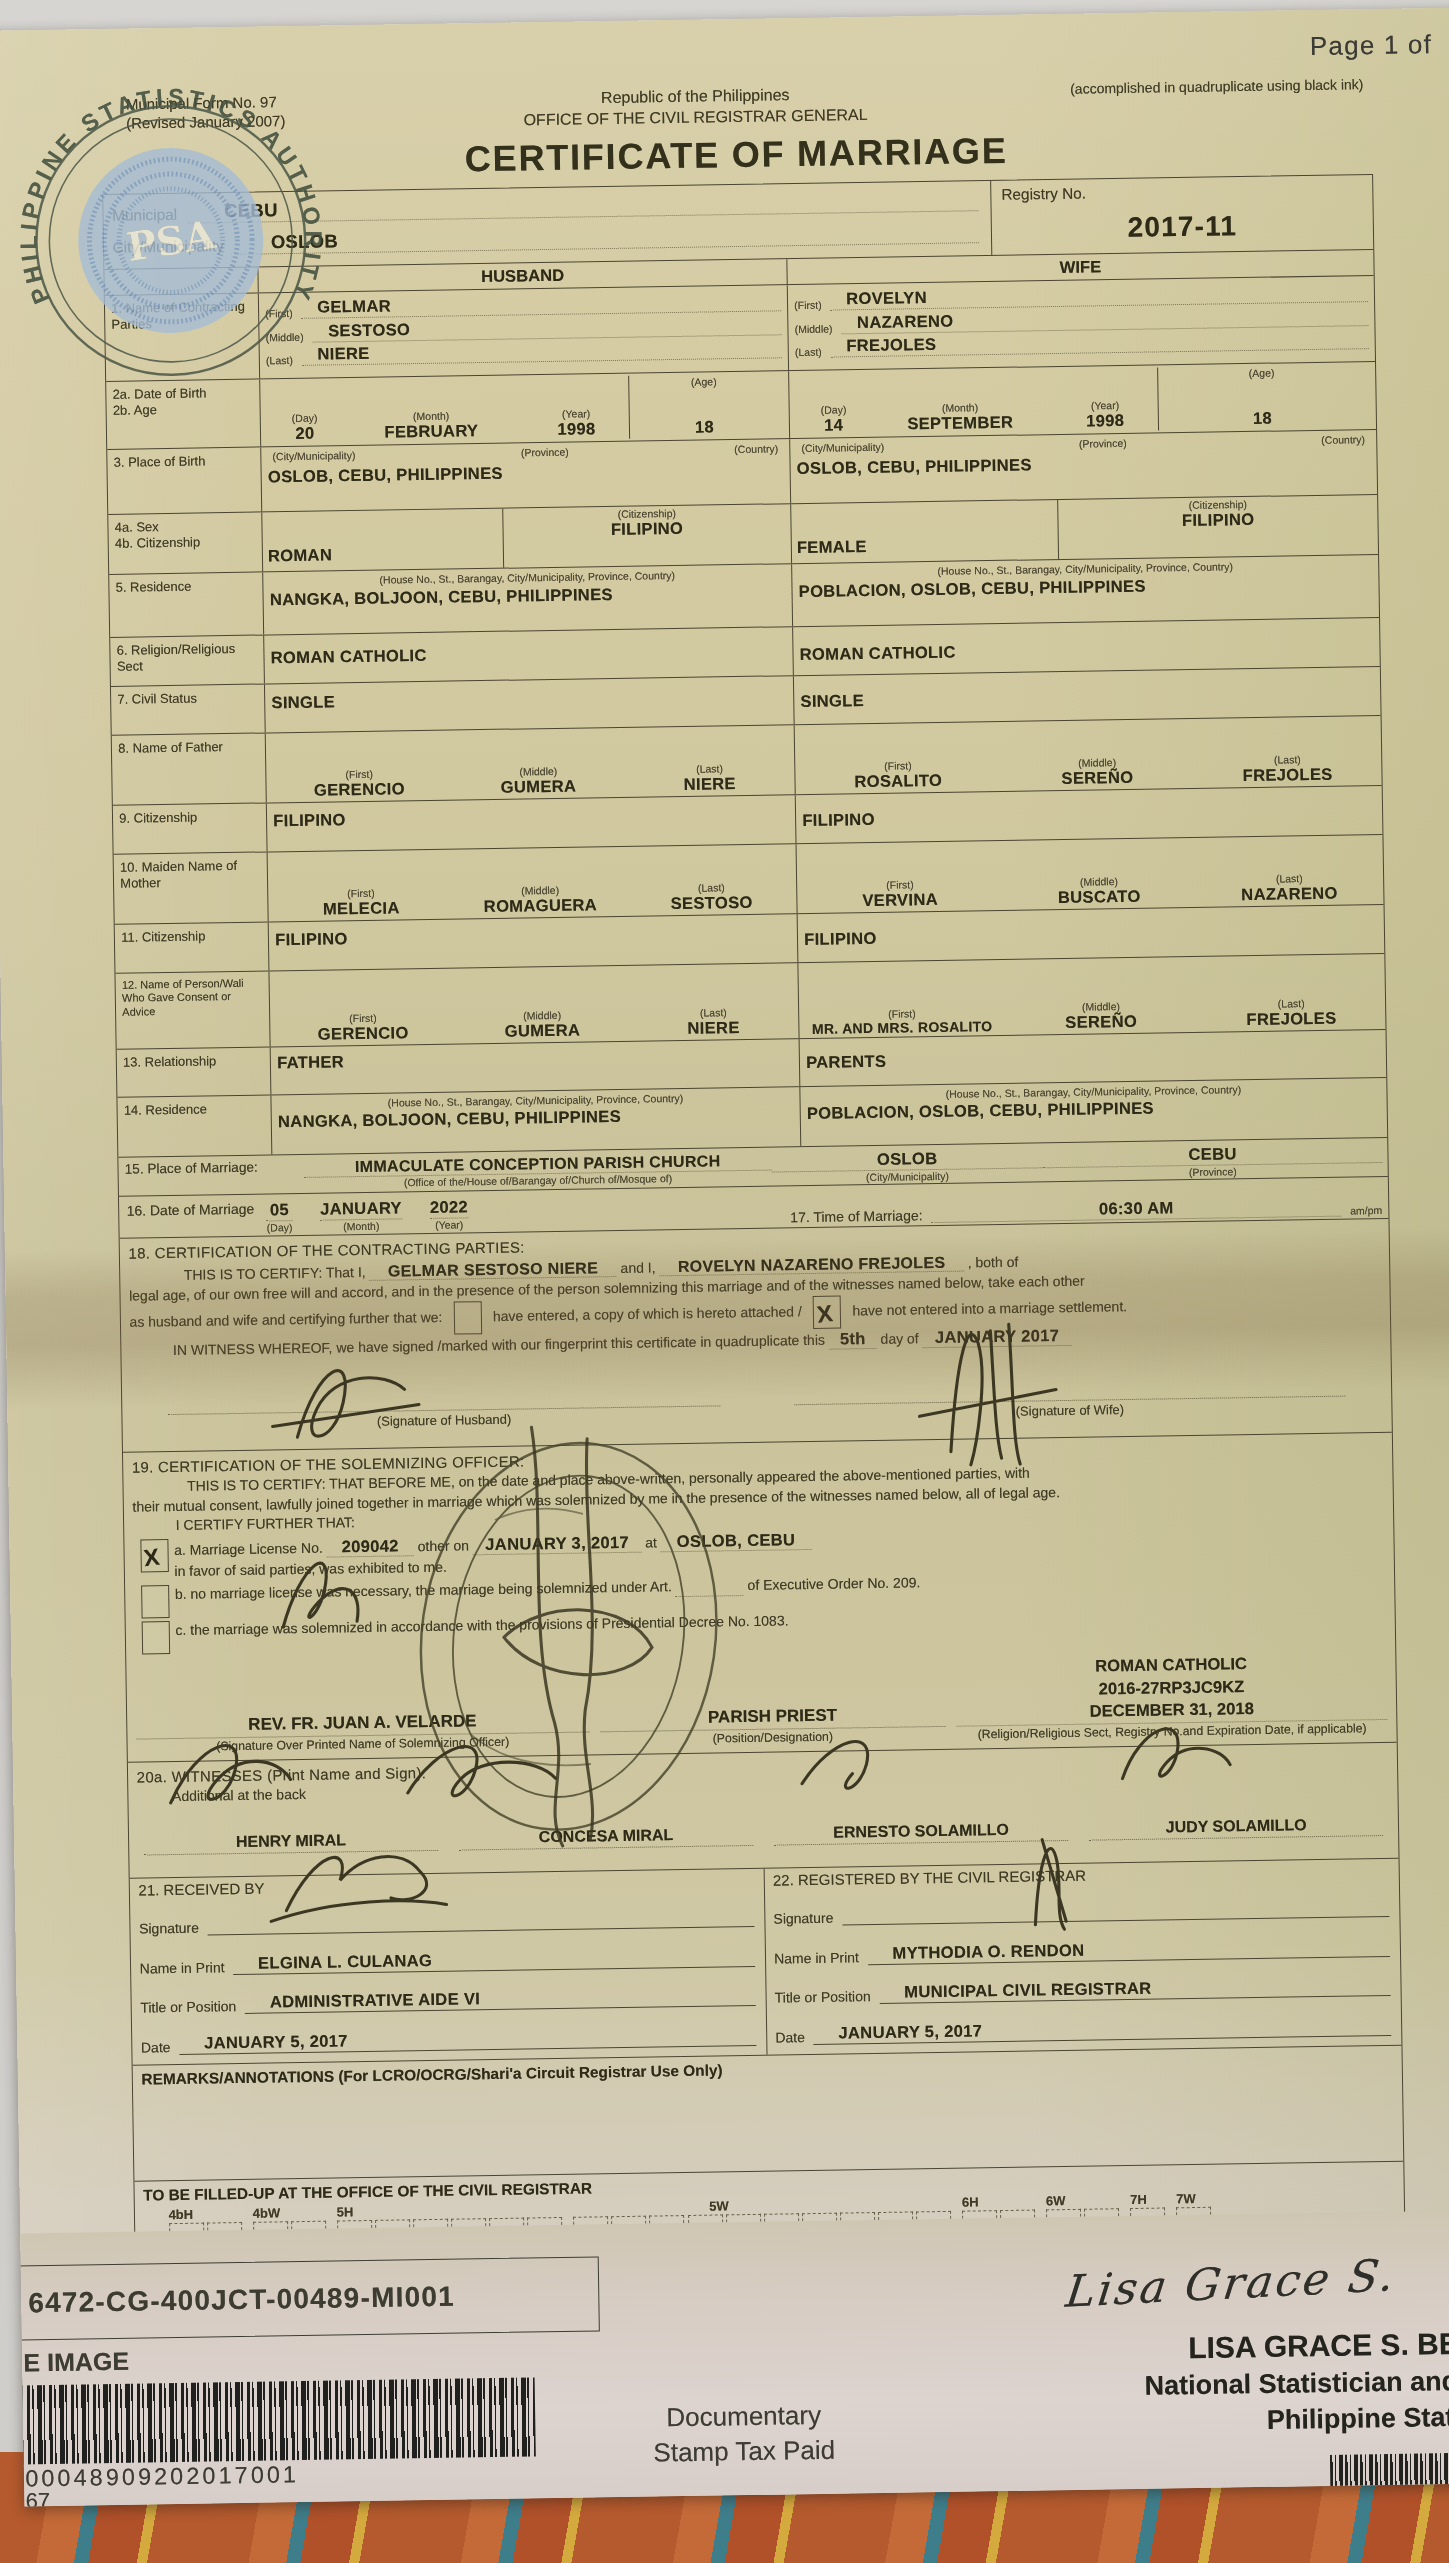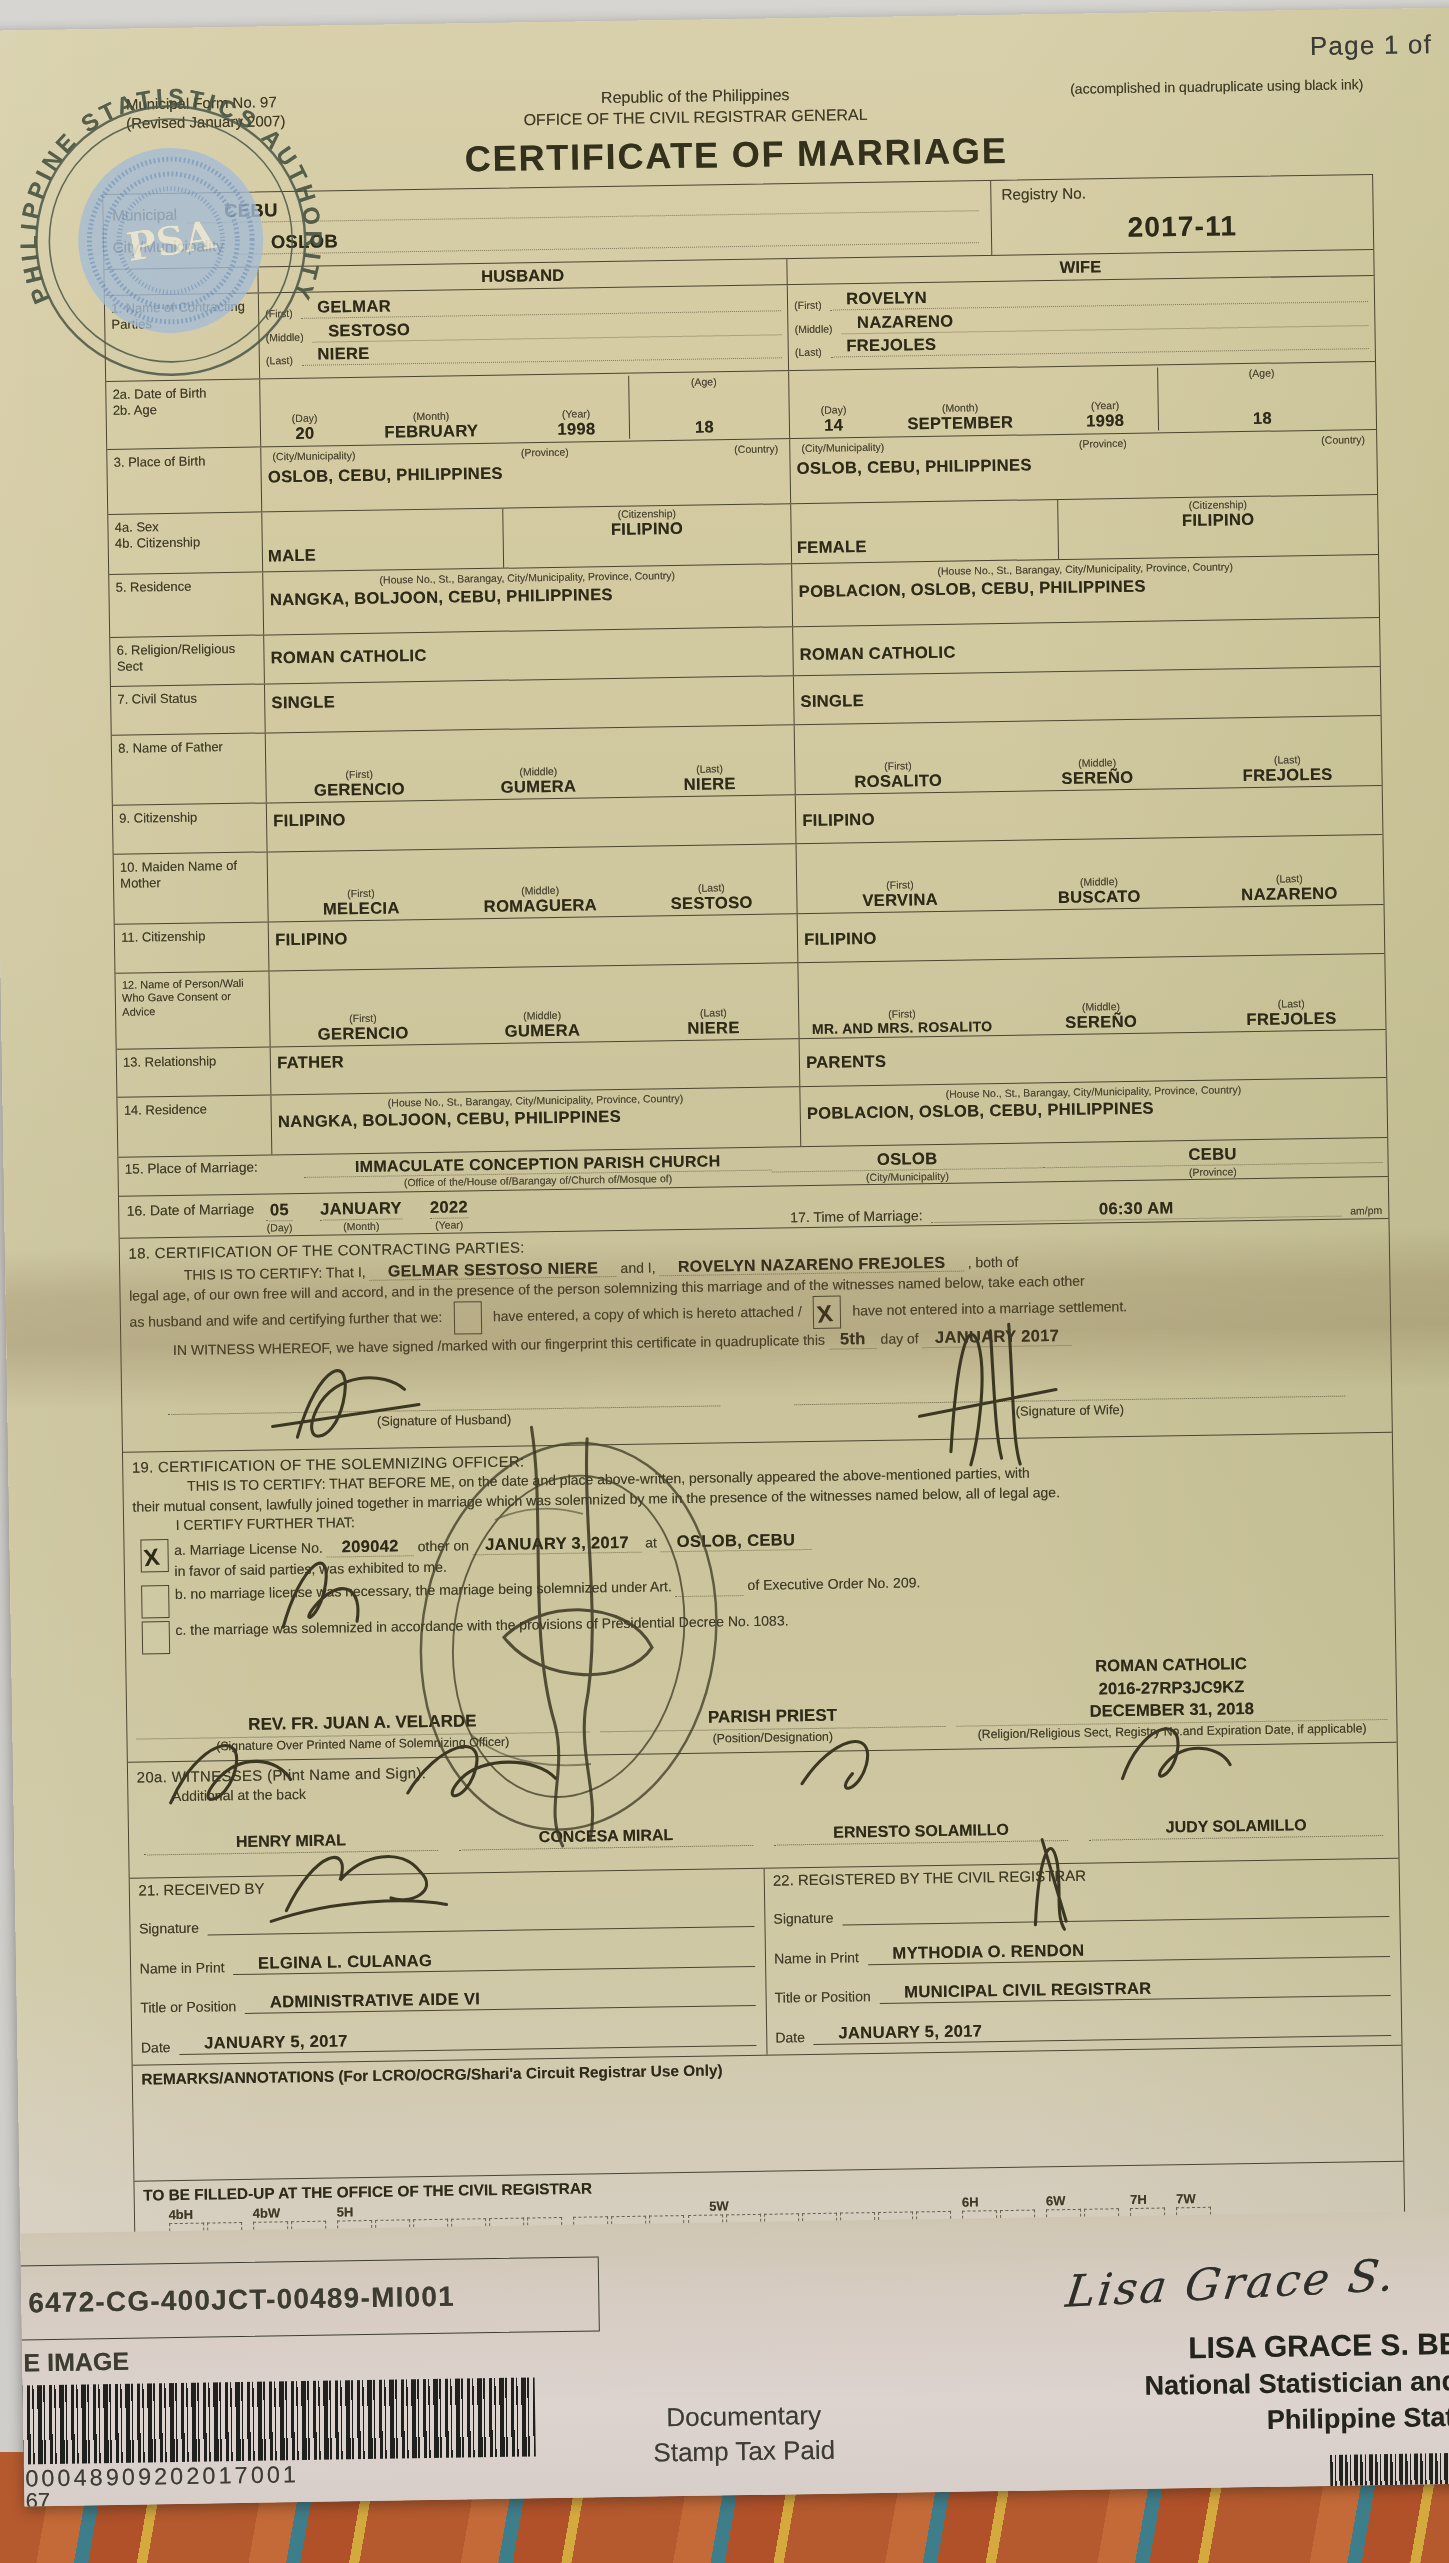--- a/index.html
+++ b/index.html
@@ -263,21 +263,21 @@
       </div>
 
       <div class="frow" style="min-height:59px">
         <div class="lc">
           <div>4a. Sex</div>
           <div>4b. Citizenship</div>
         </div>
         <div class="hc" style="padding:0">
           <div class="sexg">
             <div class="sx">
-                <span class="val">MALE</span>
+                <span class="val">ROMAN</span>
               </div>
             <div class="cit"><span class="sub">(Citizenship)</span><div class="val">FILIPINO</div></div>
           </div>
         </div>
         <div class="wc" style="padding:0">
           <div class="sexg">
             <div class="sx">
                 <span class="val">FEMALE</span>
               </div>
             <div class="cit"><span class="sub">(Citizenship)</span><div class="val">FILIPINO</div></div>

